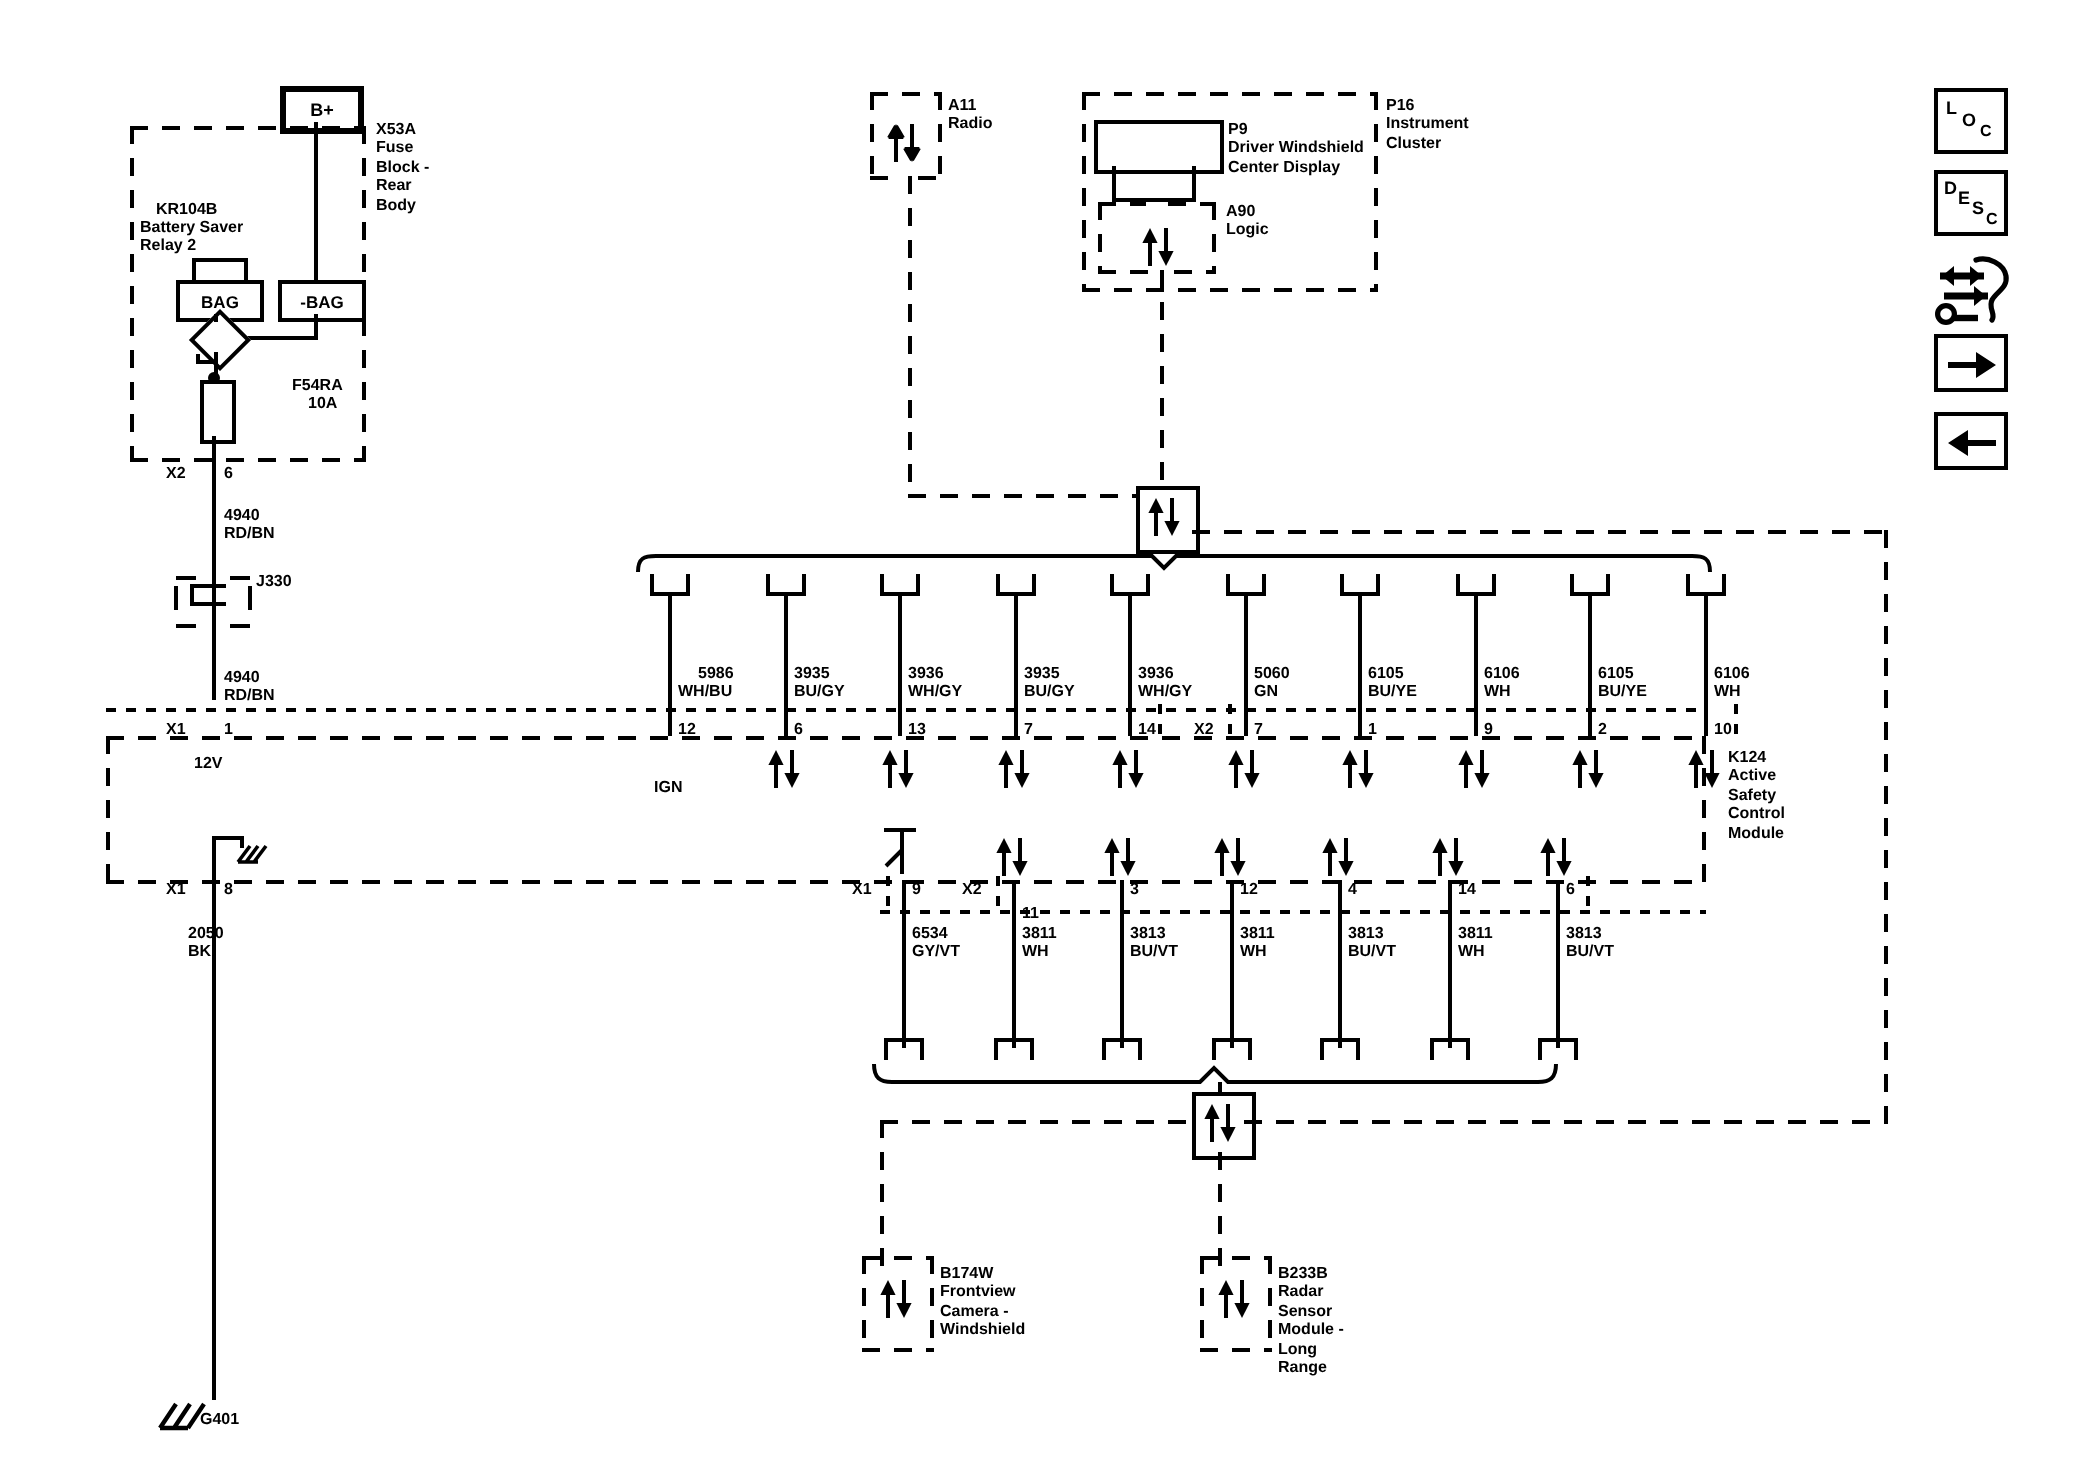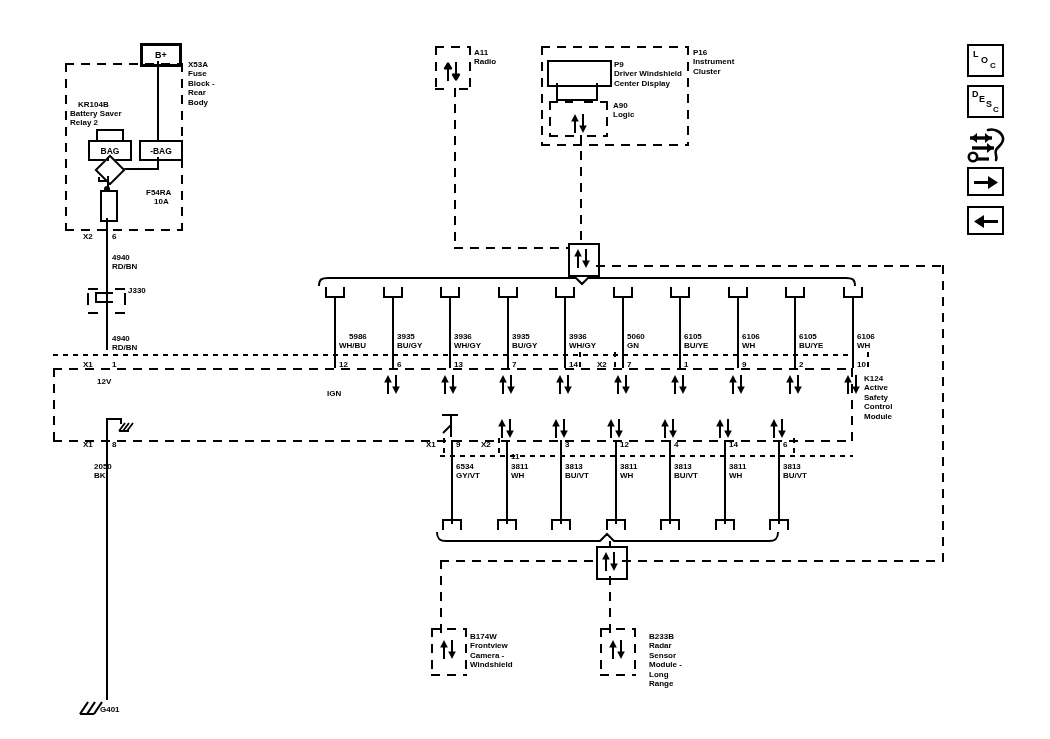--- a/index.html
+++ b/index.html
@@ -499,21 +499,21 @@
   <svg style="position:absolute;left:439px;top:638px;width:20px;height:22px;">
     <path d="M5,21 L5,4 M13,2 L13,19" stroke="#000" stroke-width="2" fill="none"></path>
     <path d="M5,2 L1.2,9.5 L8.8,9.5 Z" fill="#000"></path>
     <path d="M13,21 L9.2,13.5 L16.8,13.5 Z" fill="#000"></path>
   </svg>
 
   <div class="dash-h" style="left:600px;top:628px;width:36px;"></div>
   <div class="dash-v" style="left:600px;top:628px;height:48px;"></div>
   <div class="dash-v" style="left:634px;top:628px;height:48px;"></div>
   <div class="dash-h" style="left:600px;top:674px;width:36px;"></div>
-  <div class="lbl" style="left:639px;top:632px;margin-left:10px;">B233B
+  <div class="lbl" style="left:639px;top:632px;">B233B
 Radar
 Sensor
 Module -
 Long
 Range</div>
   <svg style="position:absolute;left:608px;top:638px;width:20px;height:22px;">
     <path d="M5,21 L5,4 M13,2 L13,19" stroke="#000" stroke-width="2" fill="none"></path>
     <path d="M5,2 L1.2,9.5 L8.8,9.5 Z" fill="#000"></path>
     <path d="M13,21 L9.2,13.5 L16.8,13.5 Z" fill="#000"></path>
   </svg>

